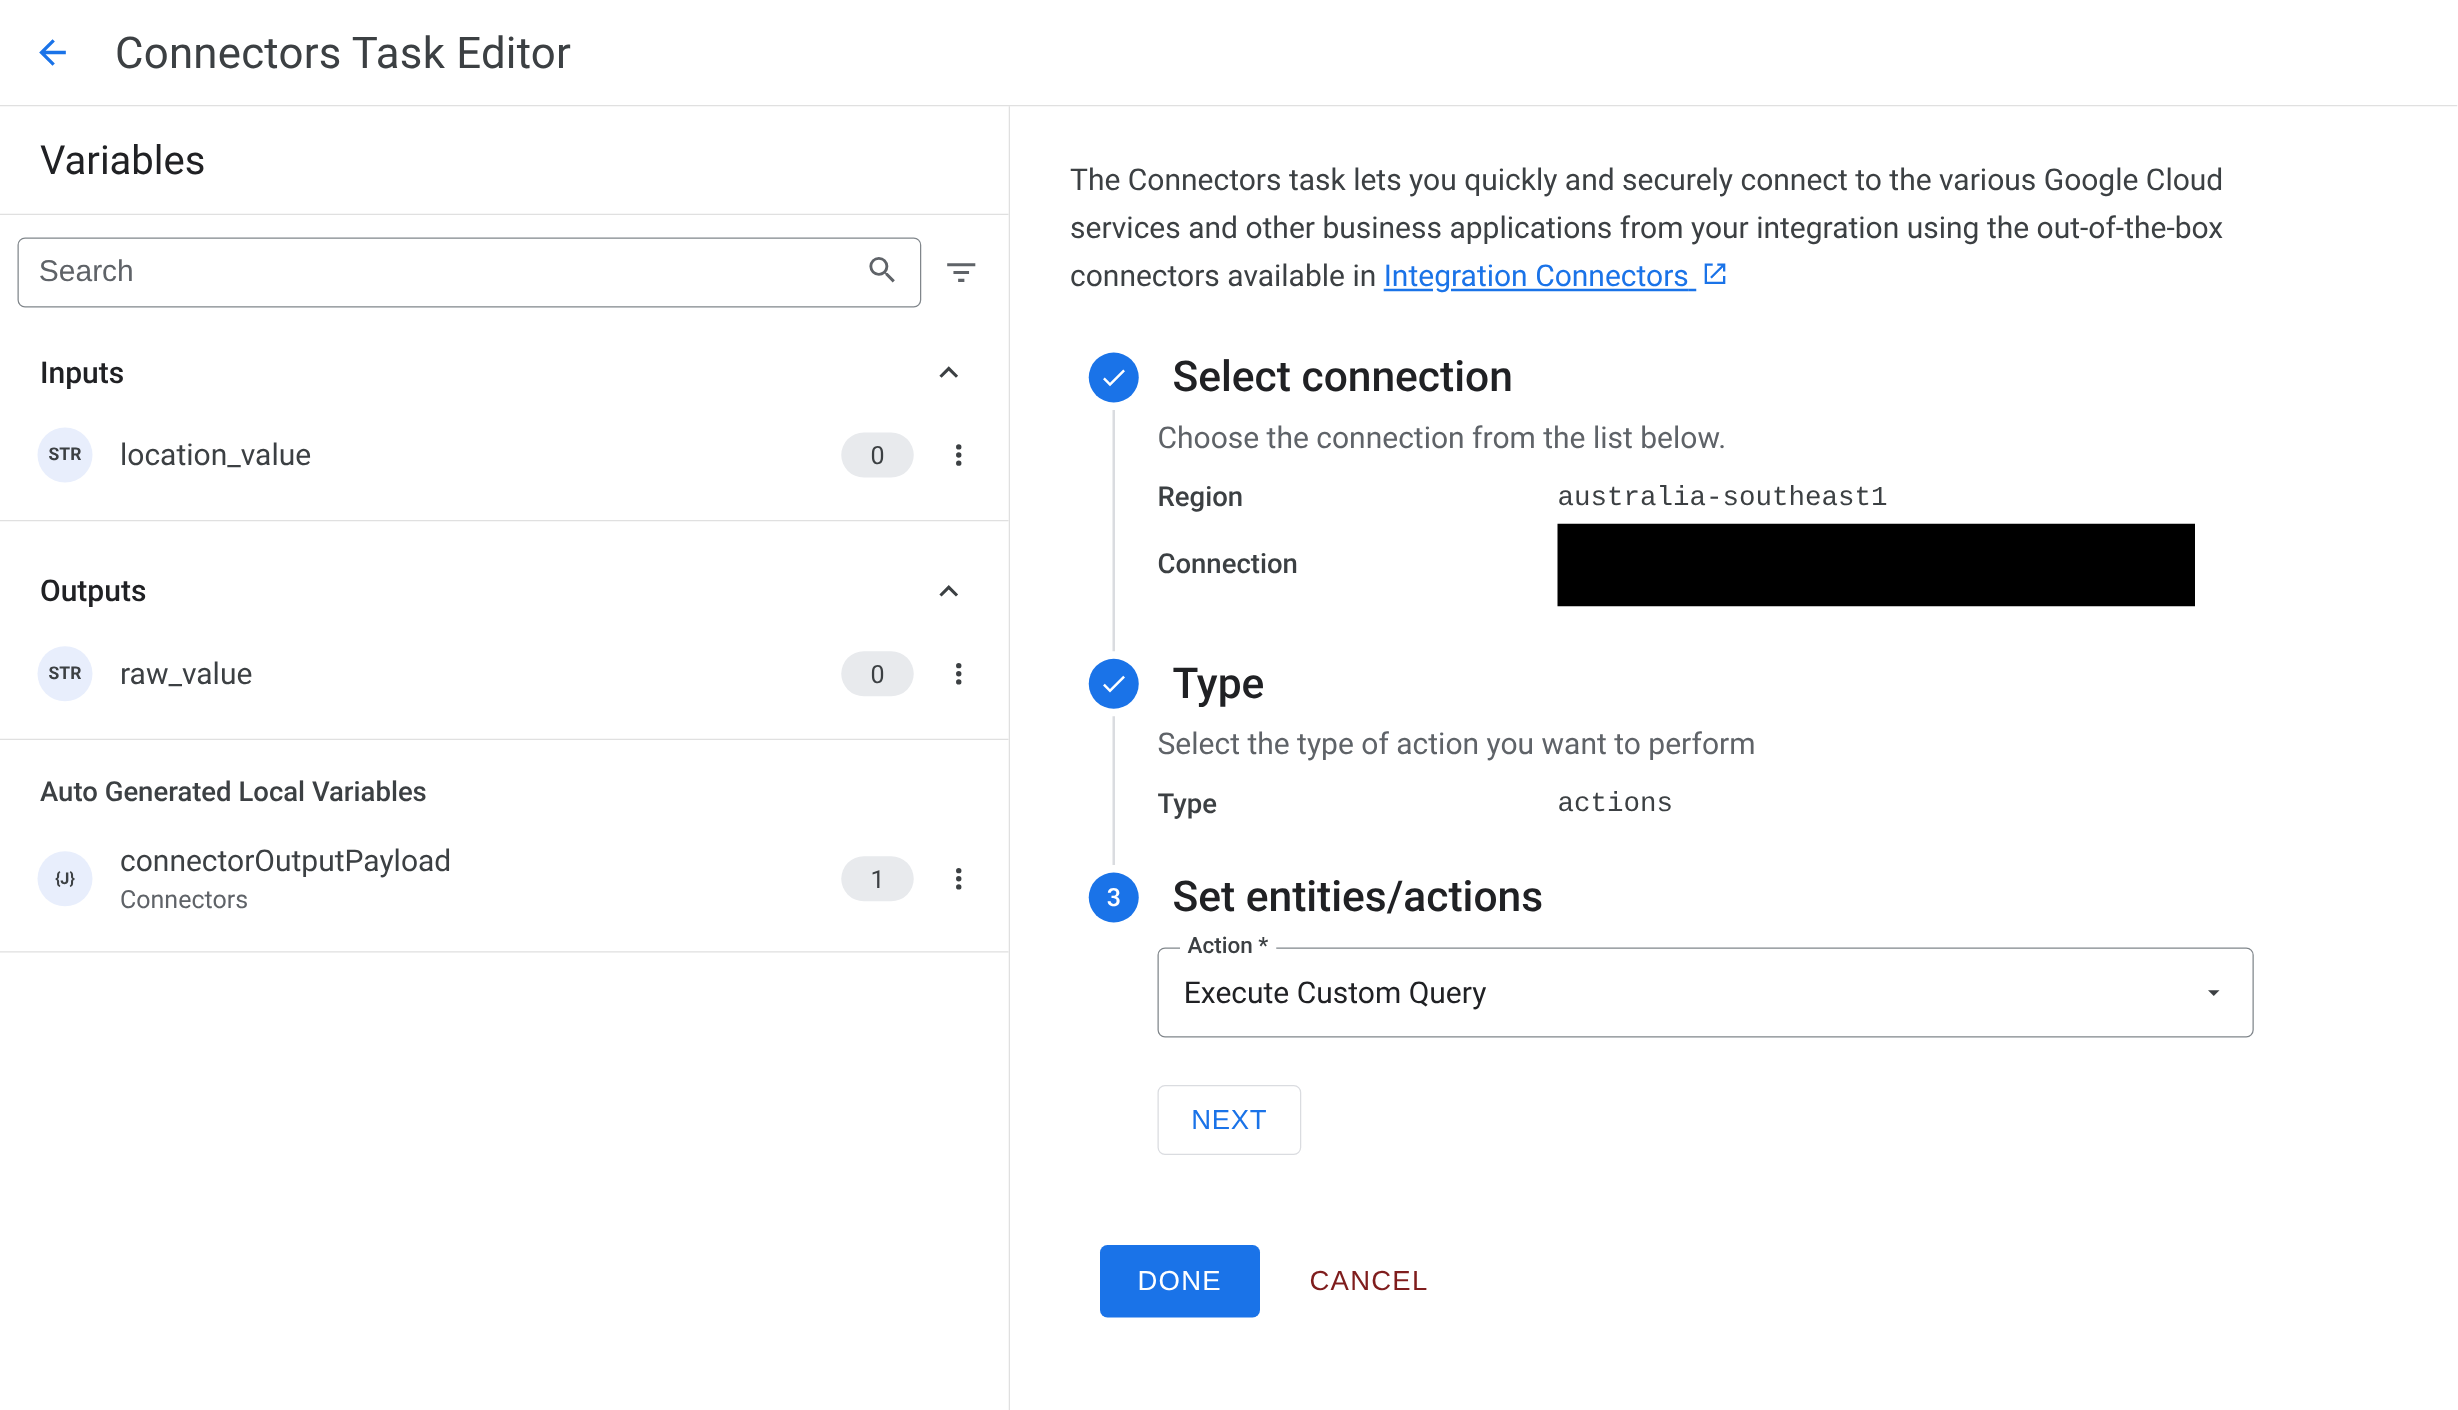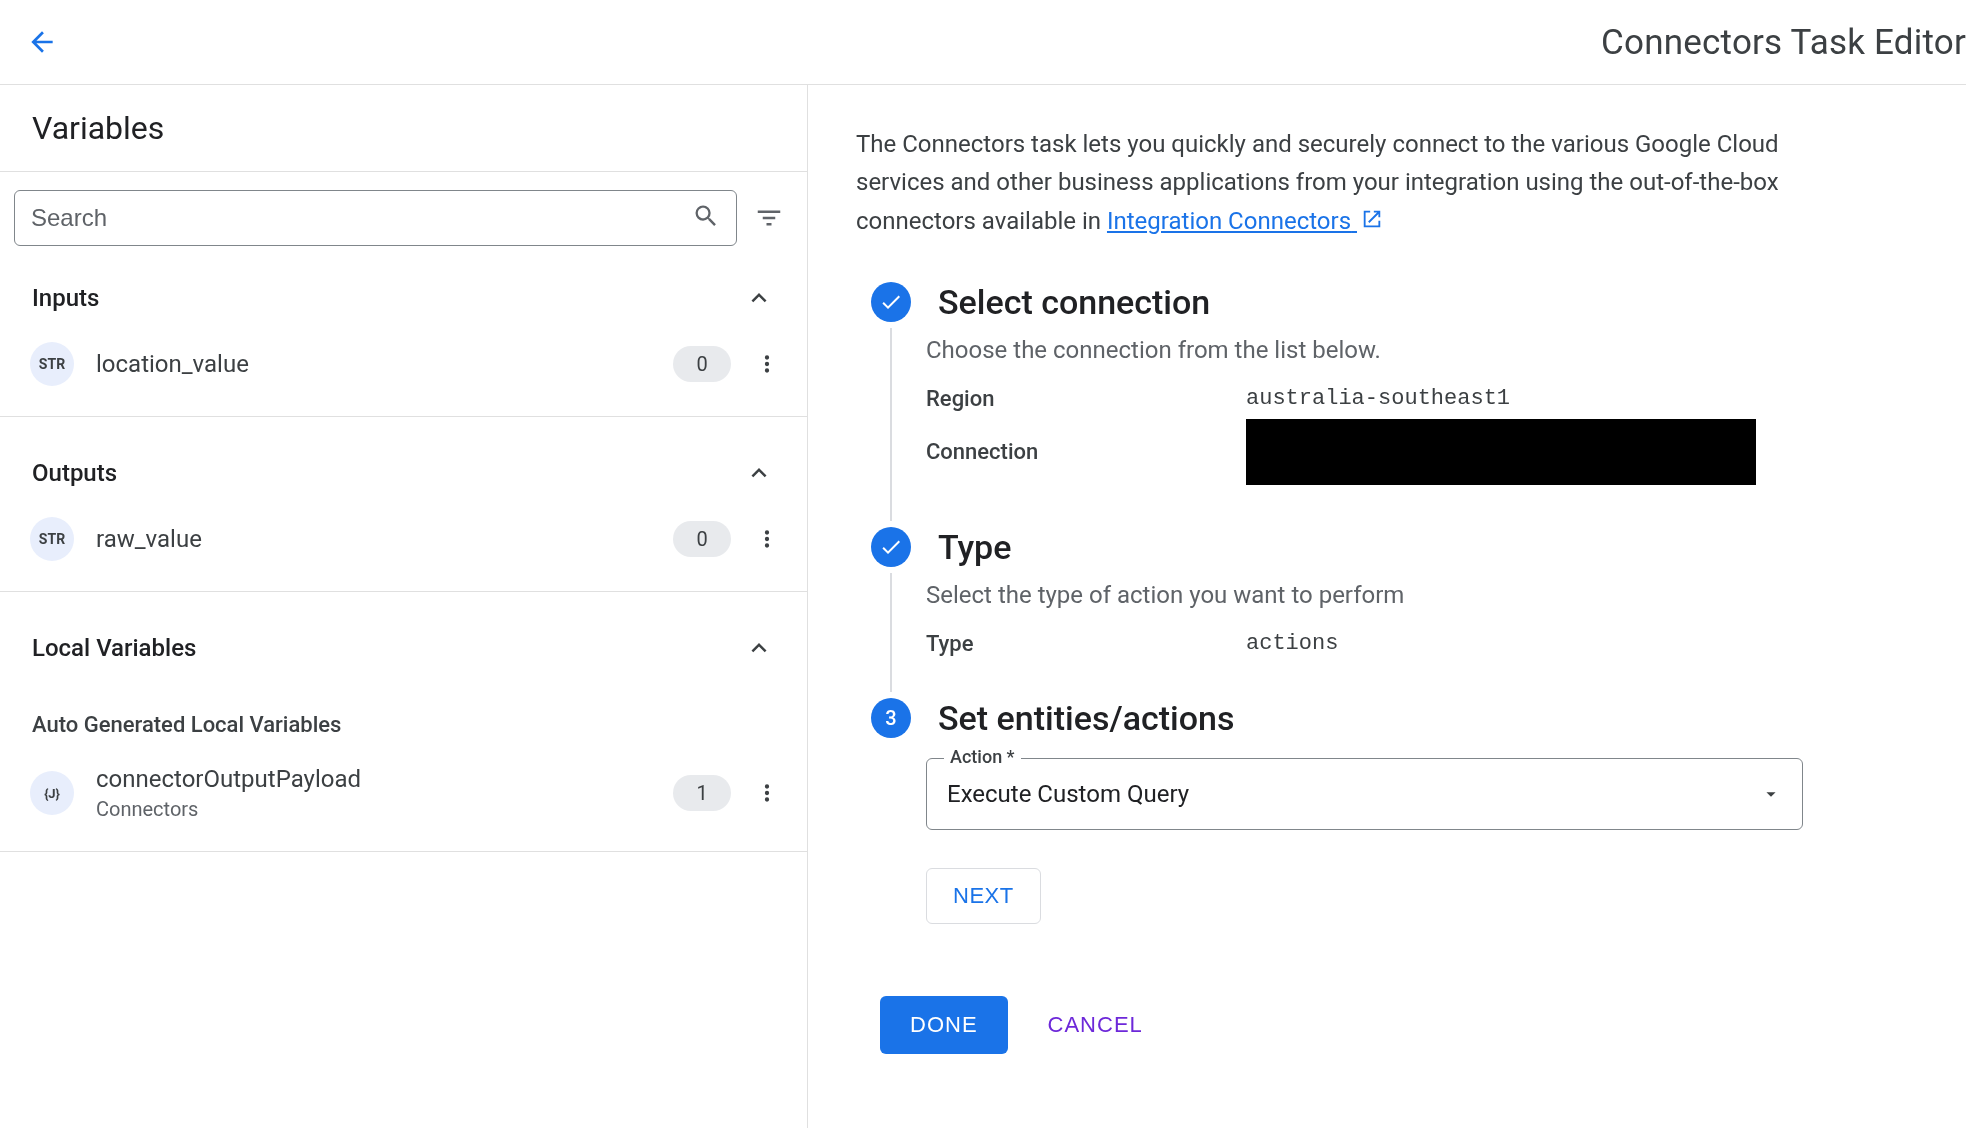--- a/index.html
+++ b/index.html
@@ -11,21 +11,20 @@
       height: 1128px;
       overflow: hidden;
     }
 
     .topbar {
       height: 85px;
       display: flex;
       align-items: center;
       padding-left: 22px;
       border-bottom: 1px solid #e0e0e0;
-      justify-content: space-between;
     }
     .topbar .back { width: 40px; height: 40px; display:flex; align-items:center; justify-content:center; margin-right: 30px; cursor:pointer; }
     .topbar .back svg { width: 32px; height: 32px; fill: #1a73e8; }
     .page-title { font-size: 35px; font-weight: 400; color: #3c4043; letter-spacing: 0.2px; }
 
     .content { display: flex; height: calc(100% - 85px); }
 
     
     .left-panel {
       width: 808px;
@@ -147,21 +146,21 @@
       font-size: 22px; font-weight:500; letter-spacing:0.5px;
       padding: 14px 26px; border-radius: 6px; cursor:pointer;
     }
 
     .footer-actions { margin-top: 48px; display:flex; gap: 40px; align-items:center;padding-left:24px; }
     .done-btn {
       background:#1a73e8; color:#fff; border:none; border-radius:6px;
       font-size: 22px; font-weight:500; letter-spacing:1px; padding: 16px 30px; cursor:pointer;
     }
     .cancel-btn {
-      background:none; border:none; color:#6d28d9; font-size:22px; font-weight:500; letter-spacing:1px; cursor:pointer;
+      background:none; border:none; color:#7f1d1d; font-size:22px; font-weight:500; letter-spacing:1px; cursor:pointer;
     }
   </style>
 </head>
 <body>
 
 <div class="topbar">
   <div class="back">
     <svg viewBox="0 0 24 24">
         <path d="M20 11H7.83l5.59-5.59L12 4l-8 8 8 8 1.41-1.41L7.83 13H20z"></path>
       </svg>
@@ -226,28 +225,20 @@
       <div class="var-name">raw_value</div>
       <div class="count-pill">0</div>
       <div class="more-vert">
         <svg viewBox="0 0 24 24">
             <path d="M12 8a2 2 0 1 0-2-2 2 2 0 0 0 2 2zm0 2a2 2 0 1 0 2 2 2 2 0 0 0-2-2zm0 6a2 2 0 1 0 2 2 2 2 0 0 0-2-2z"></path>
           </svg>
       </div>
     </div>
     <div class="section-divider"></div>
 
-    <div class="section-header" style="padding-top:40px">
-      <span class="sh-title">Local Variables</span>
-      <span class="chev">
-        <svg viewBox="0 0 24 24">
-            <path d="M7.41 15.41 12 10.83l4.59 4.58L18 14l-6-6-6 6z"></path>
-          </svg>
-      </span>
-    </div>
 
     <div class="auto-gen-label">Auto Generated Local Variables</div>
 
     <div class="var-row">
       <div class="type-chip json">{J}</div>
       <div class="var-name-wrap">
         <div class="var-name">connectorOutputPayload</div>
         <div class="var-sub">Connectors</div>
       </div>
       <div class="count-pill">1</div>

